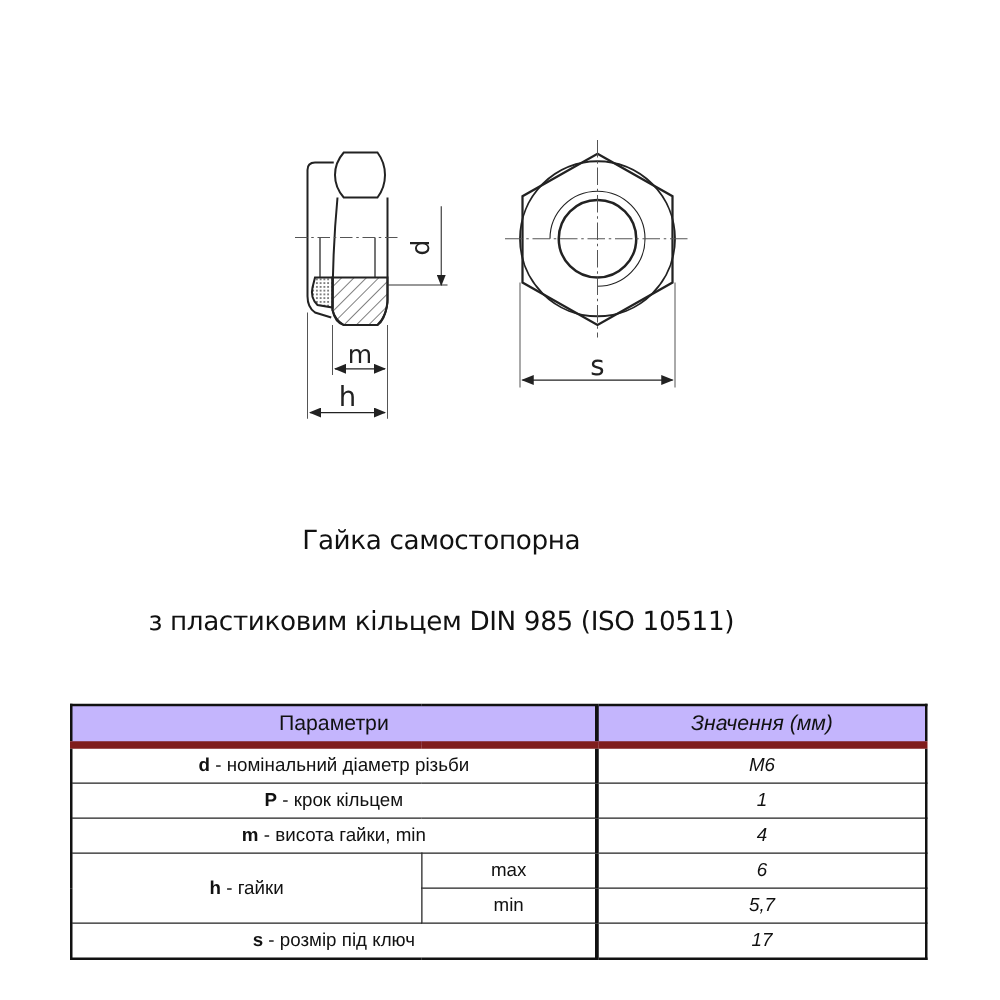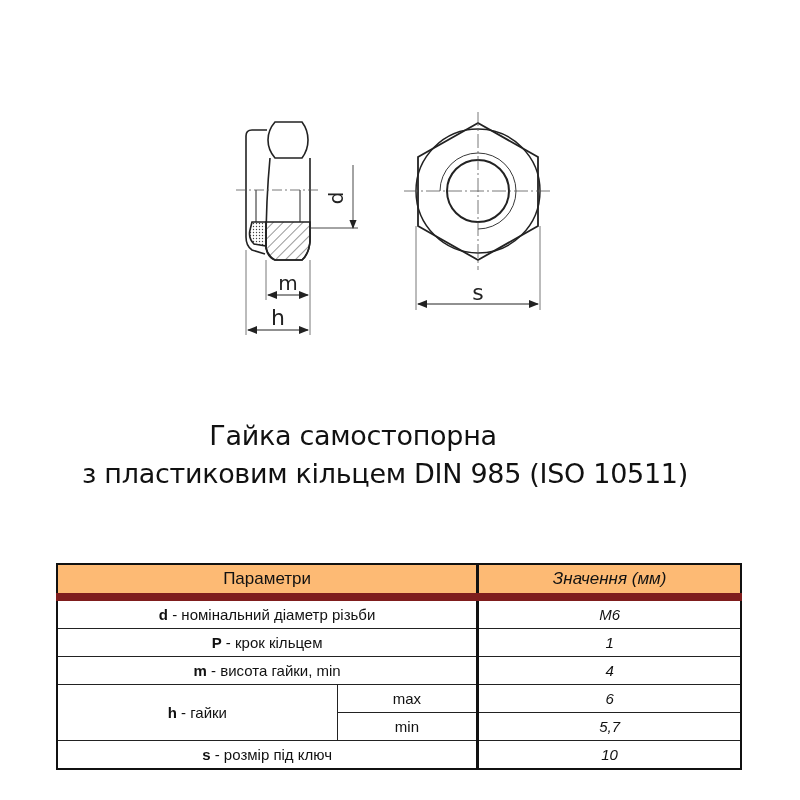--- a/index.html
+++ b/index.html
@@ -1,29 +1,29 @@
 <!DOCTYPE html>
 <html><head>
 <meta charset="utf-8">
 <style>
   html, body { margin:0; padding:0; background:#ffffff; }
   body { width:800px; height:800px; position:relative; overflow:hidden;
          font-family:"Liberation Sans", sans-serif; color:#111; }
   .drawing { position:absolute; left:0; top:0; width:800px; height:360px; }
   .title { position:absolute; left:0; width:706px; text-align:center;
-           font-family:"DejaVu Sans", sans-serif; font-size:27px; color:#111;
+           font-family:"DejaVu Sans", sans-serif; font-size:21px; color:#111;
            letter-spacing:-0.3px; }
   .title.l1 { top:420px; }
-  .title.l2 { top:458px;padding-left:32px; }
+  .title.l2 { top:485px; }
   table.spec { position:absolute; left:56px; top:563px; width:686px;
                border-collapse:collapse; font-size:15px; }
   table.spec td, table.spec th { border:1px solid #222; text-align:center;
                height:27px; padding:0; font-weight:normal; }
-  table.spec thead th { background:#fdba74; font-size:17px; height:28px;
-               border-bottom:8px solid #7f1d1d; }
+  table.spec thead th { background:#c4b5fd; font-size:17px; height:28px;
+               border-bottom:6px solid #7f1d1d; }
   table.spec { border:2px solid #111; }
   .vcol { border-left:3px solid #111 !important;font-style:italic; }
   .sym { font-weight:bold; }
   .bold { font-weight:bold;margin-top:24px; }
 </style>
 </head>
 <body>
 
 <svg class="drawing" viewBox="0 0 800 360" width="800" height="360">
   <defs>
@@ -119,16 +119,16 @@
       <td rowspan="2"><span class="sym">h</span><span> - гайки</span></td>
       <td>max</td>
       <td class="vcol">6</td>
     </tr>
     <tr>
       <td>min</td>
       <td class="vcol">5,7</td>
     </tr>
     <tr>
       <td colspan="2"><span class="sym">s</span><span> - розмір під ключ</span></td>
-      <td class="vcol">10</td>
+      <td class="vcol">17</td>
     </tr>
   </tbody>
 </table>
 
 </body></html>

